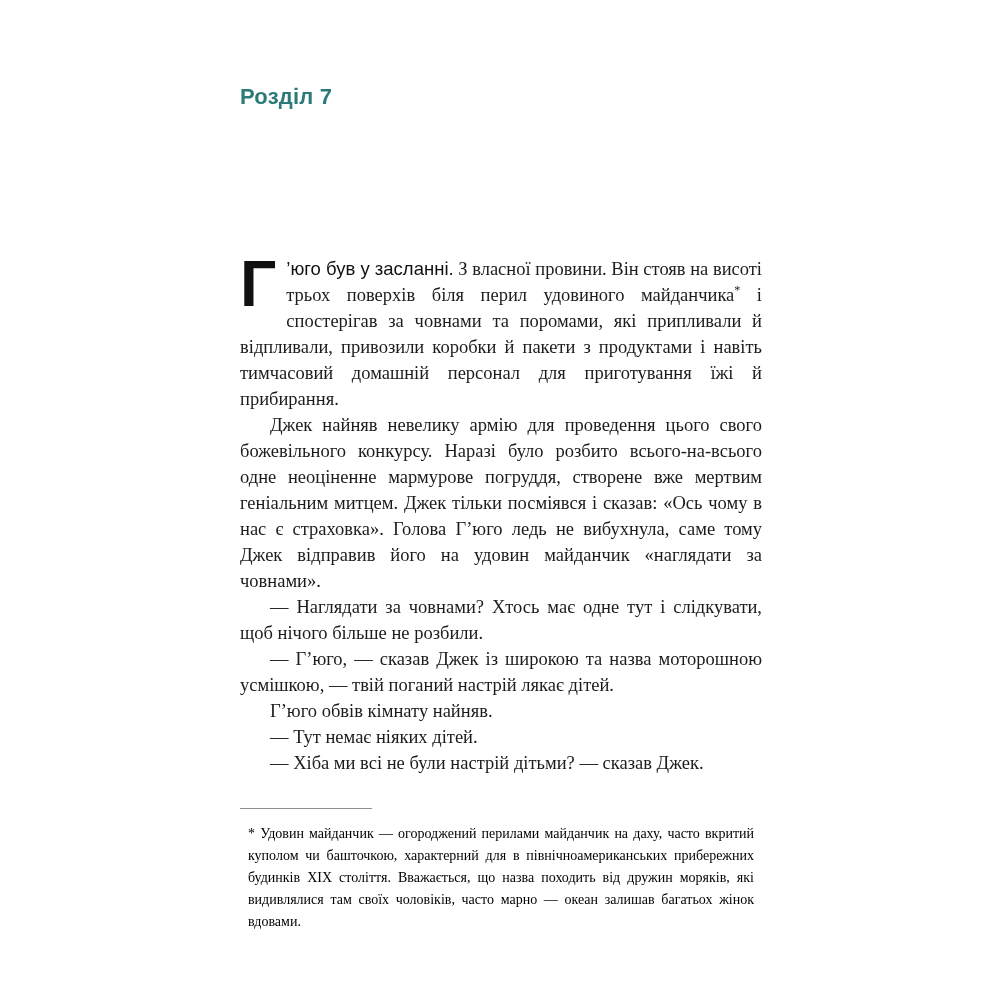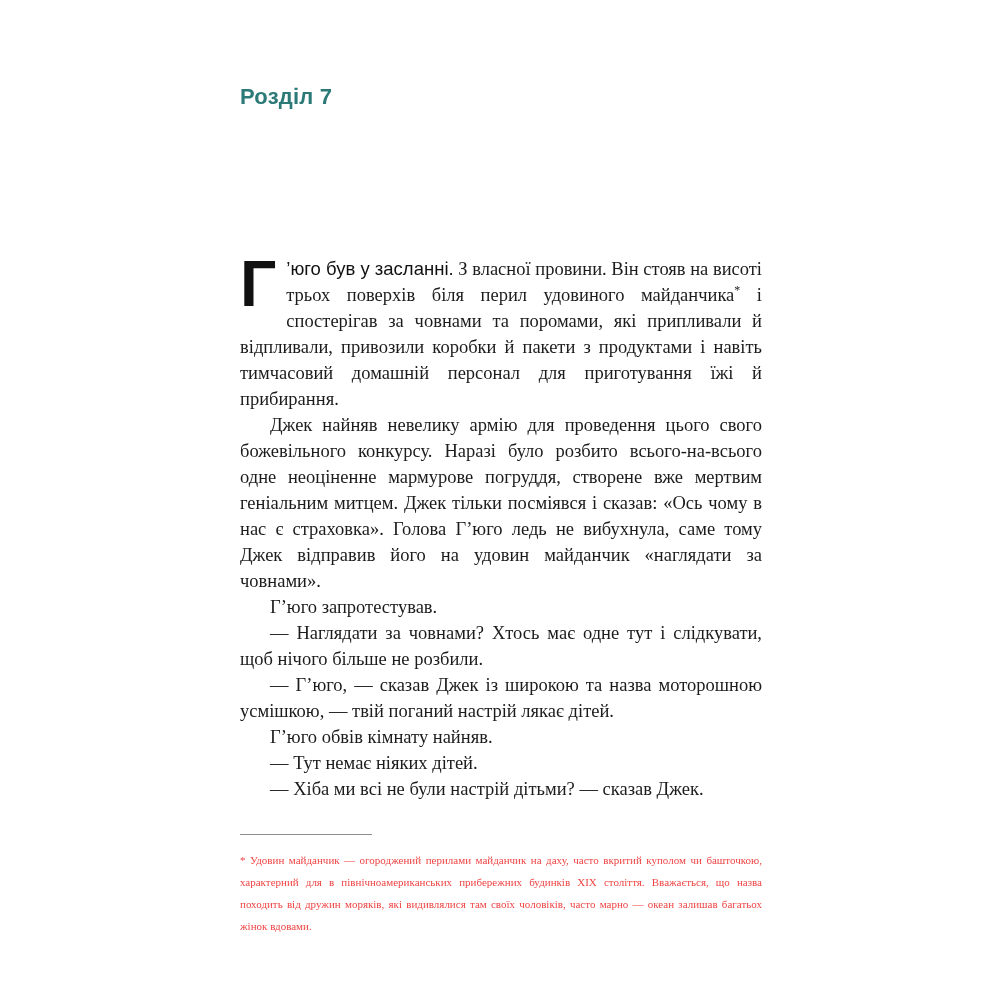--- a/index.html
+++ b/index.html
@@ -66,43 +66,42 @@
   .footnote {
     margin-top: 32px;
   }
   .footnote-rule {
     width: 132px;
     border: none;
     border-top: 1px solid #8f8f8f;
     margin: 0 0 14px 0;
   }
   .footnote-text {
-    font-size: 11px;
+    font-size: 14px;
     line-height: 22px;
     text-align: justify;
-    color: #ef4444;
-    margin: 0;
+    color: #000000;
+    margin: 8px;
   }
 </style>
 </head>
 <body>
 
 <div class="page">
   <div class="content">
 
     <h2 class="chapter-title">Розділ 7</h2>
 
     <div class="body-text">
 
       <p>
         <span class="dropcap">Г</span><span class="lead-bold">’юго був у засланні.</span><span> З власної провини. Він стояв на висоті трьох поверхів біля перил удовиного майданчика</span><sup class="fnmark">*</sup><span> і спостерігав за човнами та поромами, які припливали й відпливали, привозили коробки й пакети з продуктами і навіть тимчасовий домашній персонал для приготування їжі й прибирання.</span>
       </p>
 
       <p class="indent">Джек найняв невелику армію для проведення цього свого божевільного конкурсу. Наразі було розбито всього-на-всього одне неоціненне мармурове погруддя, створене вже мертвим геніальним митцем. Джек тільки посміявся і сказав: «Ось чому в нас є страховка». Голова Г’юго ледь не вибухнула, саме тому Джек відправив його на удовин майданчик «наглядати за човнами».</p>
-      <p class="indent">Г’юго запротестував.</p>
       <p class="indent">— Наглядати за човнами? Хтось має одне тут і слідкувати, щоб нічого більше не розбили.</p>
       <p class="indent">— Г’юго, — сказав Джек із широкою та назва моторошною усмішкою, — твій поганий настрій лякає дітей.</p>
       <p class="indent">Г’юго обвів кімнату найняв.</p>
       <p class="indent">— Тут немає ніяких дітей.</p>
       <p class="indent">— Хіба ми всі не були настрій дітьми? — сказав Джек.</p>
     </div>
 
     <div class="footnote">
       <hr class="footnote-rule">
       <p class="footnote-text">* Удовин майданчик — огороджений перилами майданчик на даху, часто вкритий куполом чи башточкою, характерний для в північноамериканських прибережних будинків XIX століття. Вважається, що назва походить від дружин моряків, які видивлялися там своїх чоловіків, часто марно — океан залишав багатьох жінок вдовами.</p>

